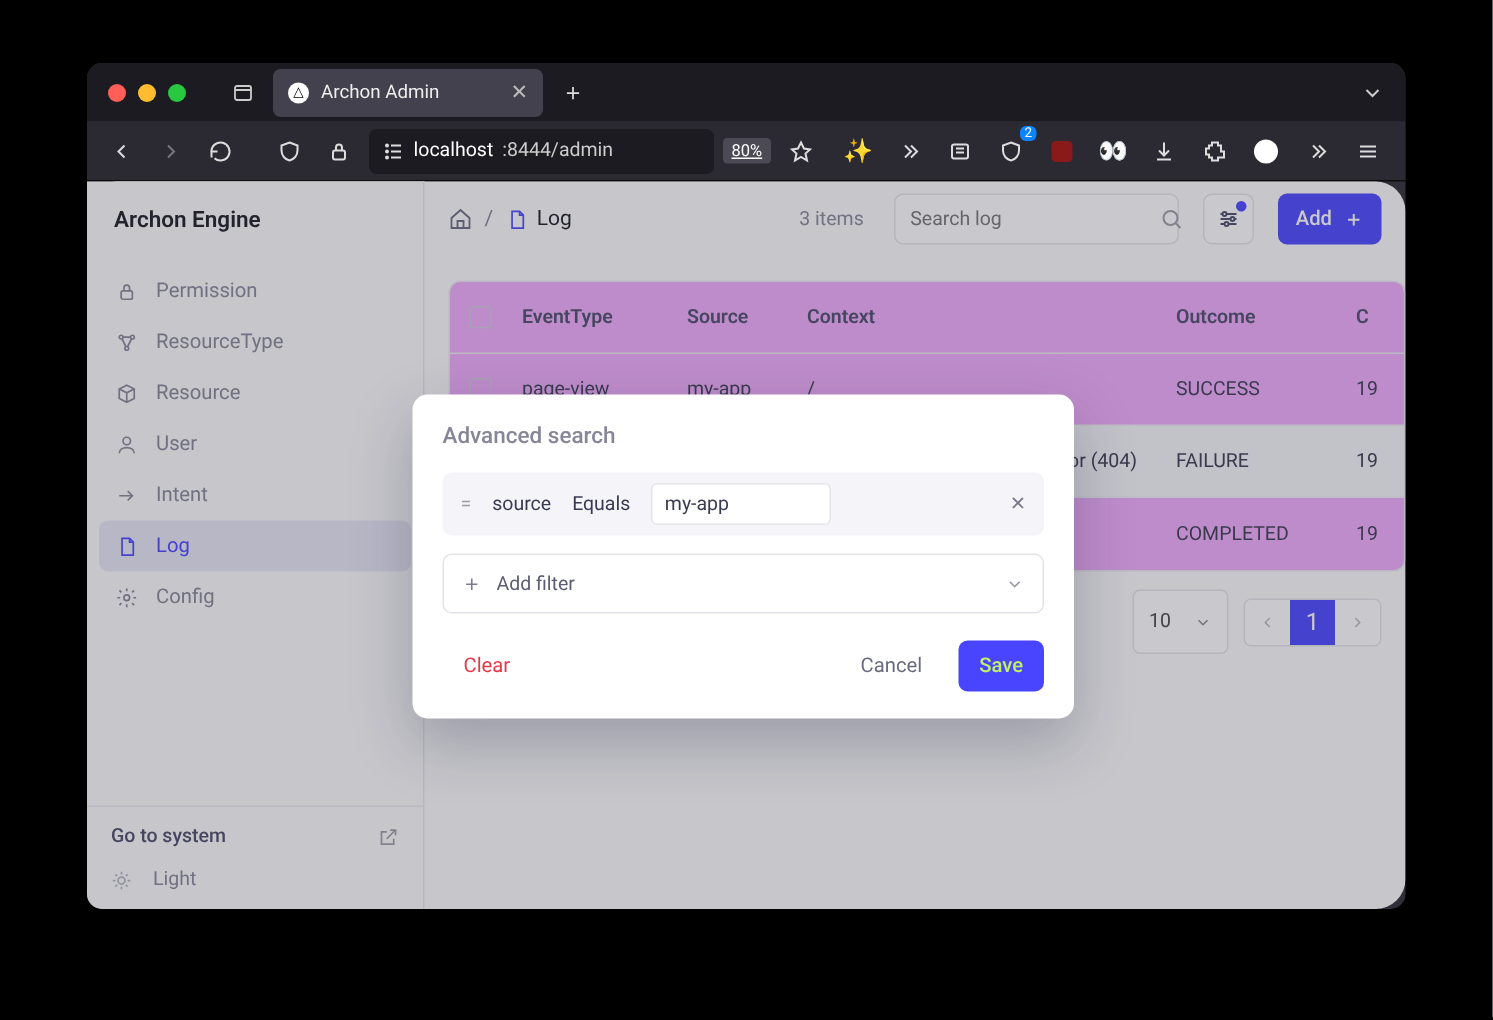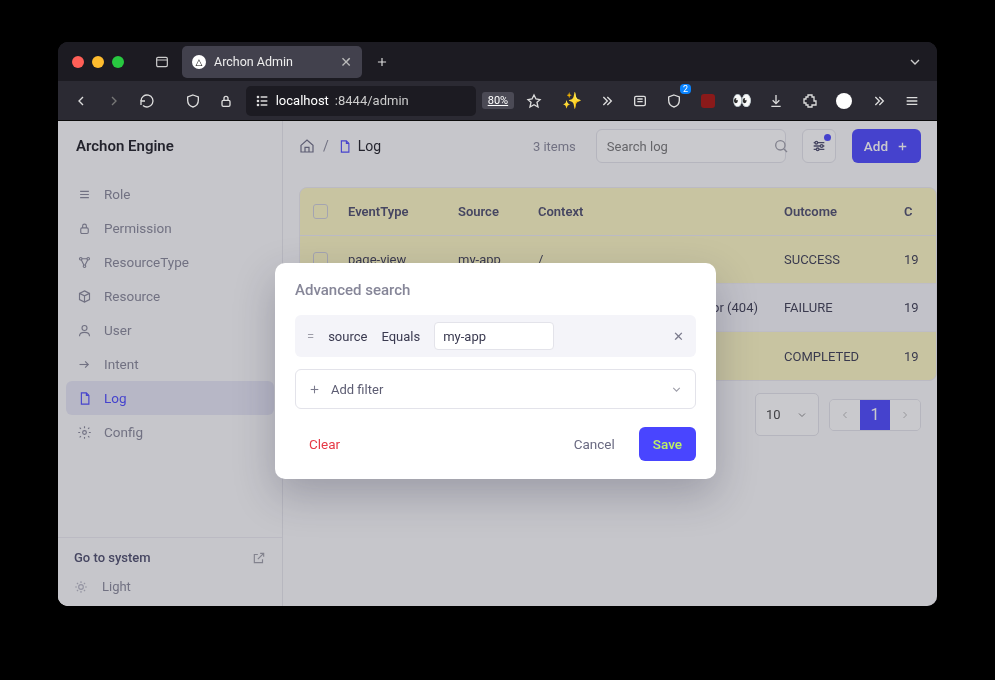--- a/index.html
+++ b/index.html
@@ -69,20 +69,21 @@
     position:absolute; top:-2px; right:-2px;
     background:#0a84ff; color:#fff; font-size:9px;
     padding:0 3px; border-radius:4px;
   }
 
   
   .app {
     flex:1; display:flex;
     background:#fbfbfc;
     position:relative;
+    border-radius:20px;
   }
   .sidebar{
     width: 225px;
     border-right:1px solid #e7e7ec;
     display:flex; flex-direction:column;
     background:#fbfbfc;
   }
   .brand{
     padding:16px 18px 22px;
     font-weight:600; font-size:15px; color:#1a1a22;
@@ -138,21 +139,21 @@
   .iconbtn .blue-dot{ position:absolute; top:4px; right:4px; width:7px; height:7px; background:#4945ff; border-radius:50%;}
   .addbtn{
     background:#4945ff; color:#fff;
     height:34px; padding:0 12px; border-radius:6px;
     display:flex; align-items:center; gap:8px;
     font-size:13.5px; font-weight:500;
   }
 
   .table-wrap{ padding:16px 0 16px 16px; overflow:hidden;}
   .table{
-    border:1px solid #eceaf1; border-radius:8px; background:#fef9c3;
+    border:1px solid #eceaf1; border-radius:8px; background:#f0abfc;
     overflow:hidden;
   }
   .thead,.trow{
     display:grid;
     grid-template-columns: 40px 110px 80px 1fr 120px 40px;
     align-items:center;
     font-size:13px;
   }
   .thead{ height:48px; color:#4a4a6a; font-weight:600; border-bottom:1px solid #eceaf1;}
   .trow{ height:48px; color:#3a3a50; border-bottom:1px solid #f0eff5;}
@@ -363,30 +364,20 @@
           </svg>
         </div>
     </div>
   </div>
 
   <div class="app">
 
     <div class="sidebar">
       <div class="brand">Archon Engine</div>
       <div class="nav">
-        <div class="nav-item">
-          <span class="ico">
-              <svg viewBox="0 0 24 24">
-                <line x1="5" y1="7" x2="19" y2="7"></line>
-                <line x1="5" y1="12" x2="19" y2="12"></line>
-                <line x1="5" y1="17" x2="19" y2="17"></line>
-              </svg>
-            </span>
-          <span>Role</span>
-        </div>
         <div class="nav-item">
           <span class="ico">
               <svg viewBox="0 0 24 24">
                 <rect x="6" y="11" width="12" height="9" rx="2"></rect>
                 <path d="M9 11V8a3 3 0 0 1 6 0v3"></path>
               </svg>
             </span>
           <span>Permission</span>
         </div>
         <div class="nav-item">

